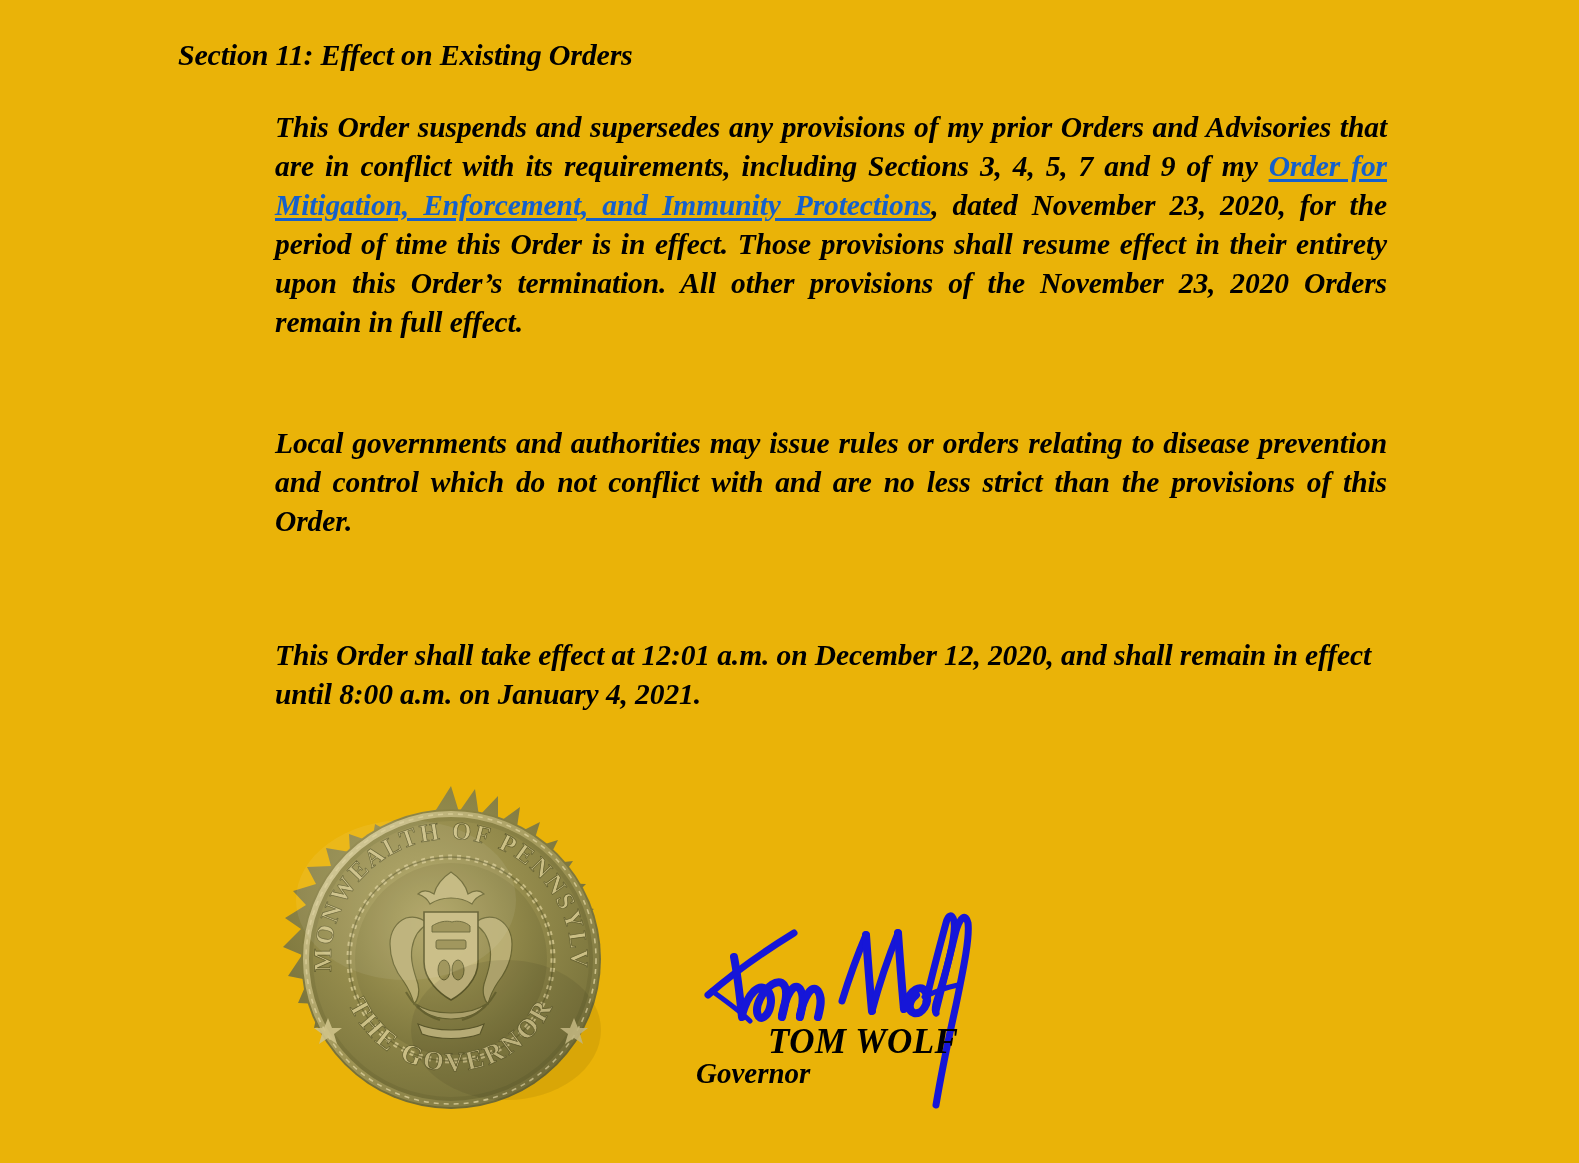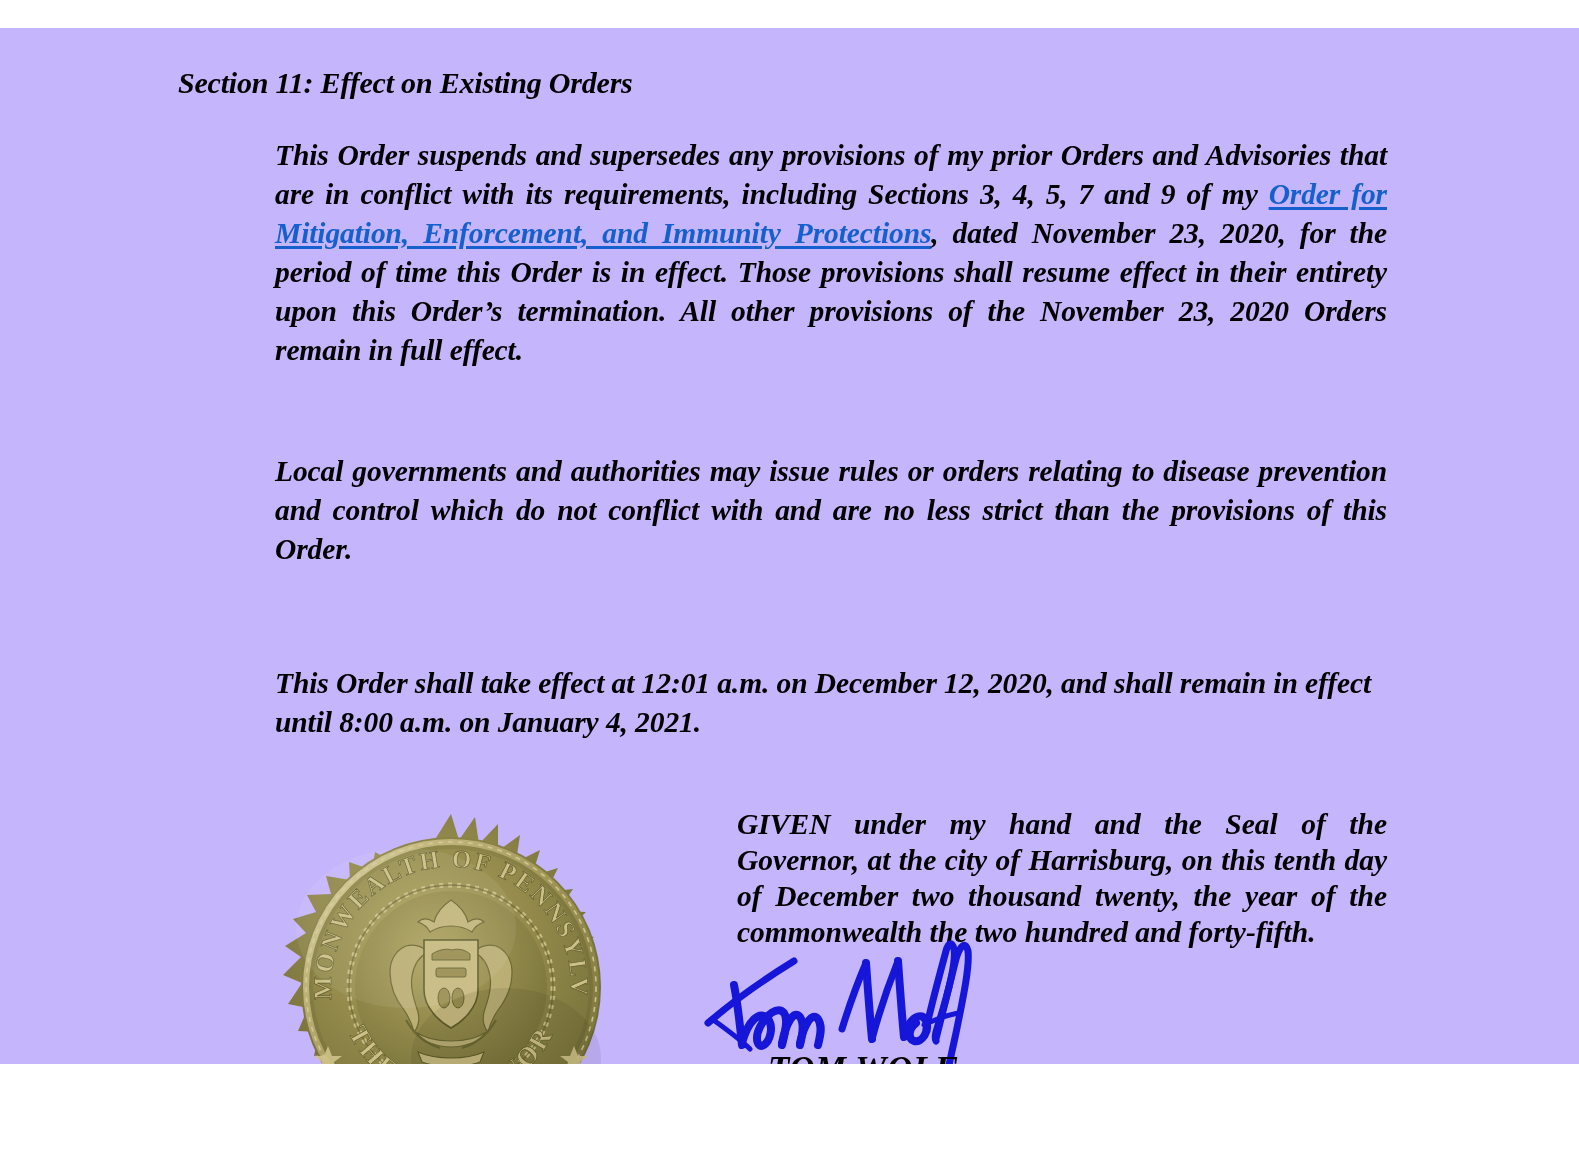--- a/index.html
+++ b/index.html
@@ -7,24 +7,23 @@
     padding: 0;
     background: #ffffff;
   }
   body {
     font-family: "Liberation Serif", "DejaVu Serif", serif;
     color: #000000;
   }
   #page {
     position: relative;
     width: 1579px;
-    height: 1036px;
-    background: #c4b5fd;
+    height: 1163px;
+    background: #eab308;
     overflow: hidden;
-    margin-top: 28px;
   }
 
   
   .section-heading {
     position: absolute;
     left: 178px;
     font-size: 30px;
     font-weight: bold;
     font-style: italic;
     letter-spacing: -0.2px;
@@ -68,21 +67,21 @@
     position: absolute;
     left: 768px;
     top: 1022px;
     font-size: 35px;
     font-weight: bold;
     font-style: italic;
     letter-spacing: 0.5px;
   }
   #signature-title {
     position: absolute;
-    left: 746px;
+    left: 696px;
     top: 1057px;
     font-size: 29px;
     font-weight: bold;
     font-style: italic;
   }
 
   #signature-mark {
     position: absolute;
     left: 690px;
     top: 905px;
@@ -116,21 +115,20 @@
   <div class="section-heading" style="top:38px;">Section 11: Effect on Existing Orders</div>
 
   <div class="body-par" style="top:108px;"><span>This Order suspends and supersedes any provisions of my prior Orders and Advisories that are in conflict with its requirements, including Sections 3, 4, 5, 7 and 9 of my </span><a class="doc-link" href="#">Order for Mitigation, Enforcement, and Immunity Protections</a><span>, dated November 23, 2020, for the period of time this Order is in effect.  Those provisions shall resume effect in their entirety upon this Order’s termination. All other provisions of the November 23, 2020 Orders remain in full effect.</span></div>
 
 
   <div class="body-par" style="top:424px;">Local governments and authorities may issue rules or orders relating to disease prevention and control which do not conflict with and are no less strict than the provisions of this Order.</div>
 
 
   <div class="body-par ragged" style="top:636px;font-style:italic;">This Order shall take effect at 12:01 a.m. on December 12, 2020, and shall remain in effect until 8:00 a.m. on January 4, 2021.</div>
 
-  <div id="given-block">GIVEN under my hand and the Seal of the Governor, at the city of Harrisburg, on this tenth day of December two thousand twenty, the year of the commonwealth the two hundred and forty-fifth.</div>
 
   <div id="signature-mark">
     <svg viewBox="0 0 320 215" xmlns="http://www.w3.org/2000/svg">
       <g fill="none" stroke="#1616d8" stroke-linecap="round" stroke-linejoin="round">
 
         <path d="M18 90 C48 64, 78 44, 104 28" stroke-width="7"></path>
         <path d="M22 86 C36 96, 50 106, 60 116" stroke-width="5"></path>
 
         <path d="M44 52 C48 72, 50 92, 52 112" stroke-width="8"></path>
 

